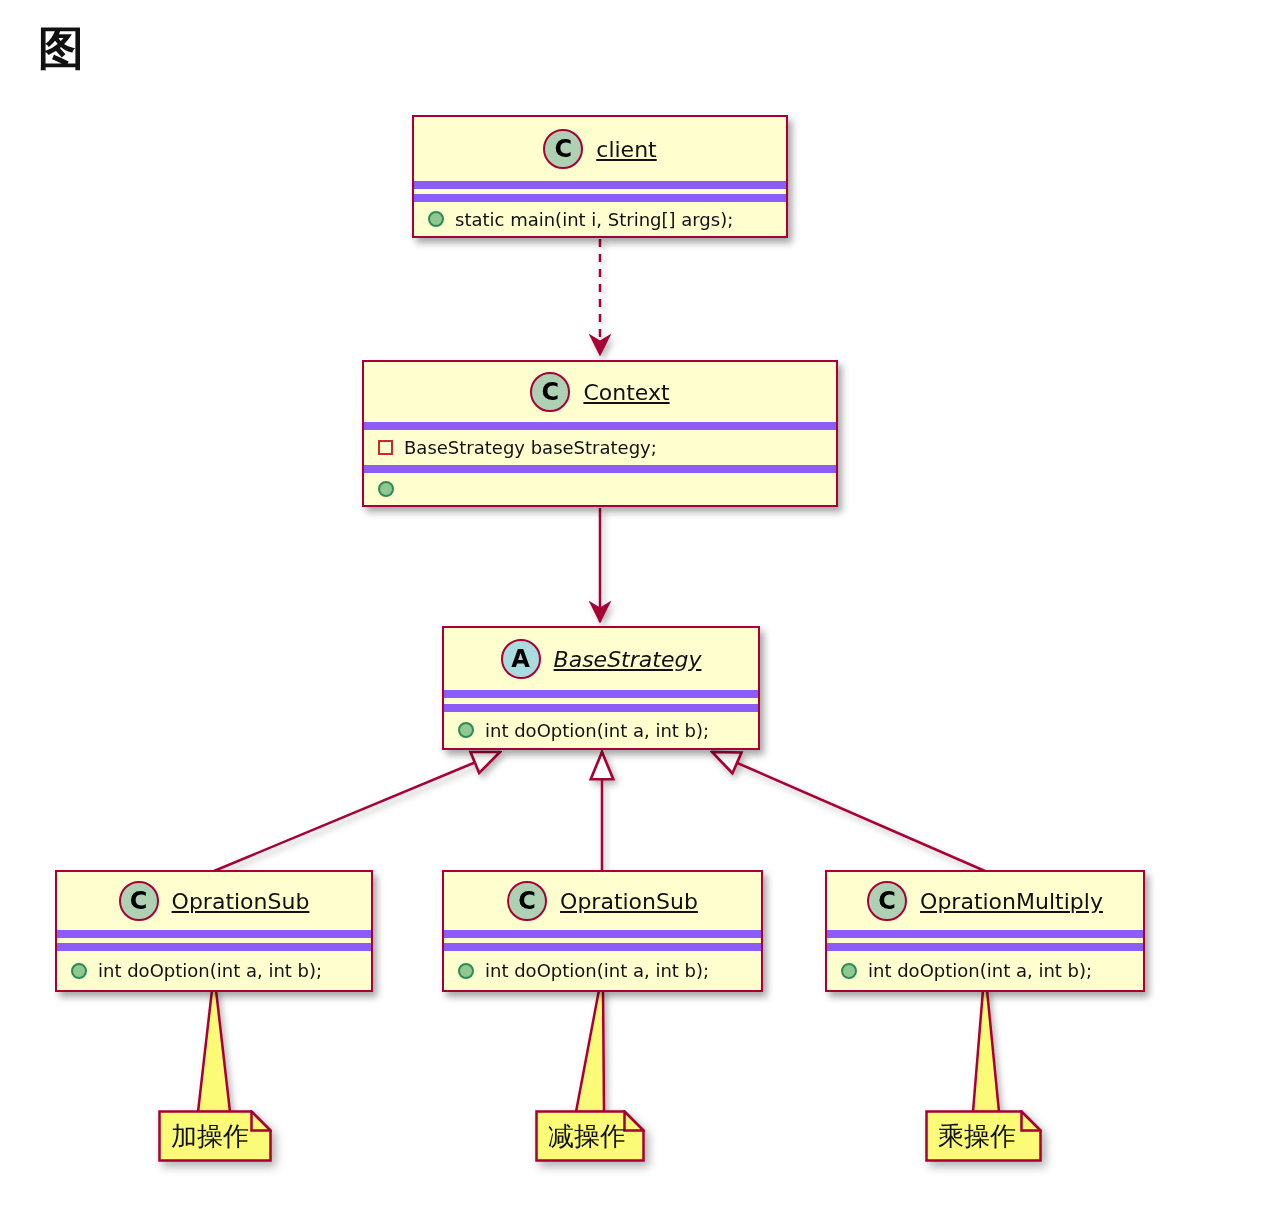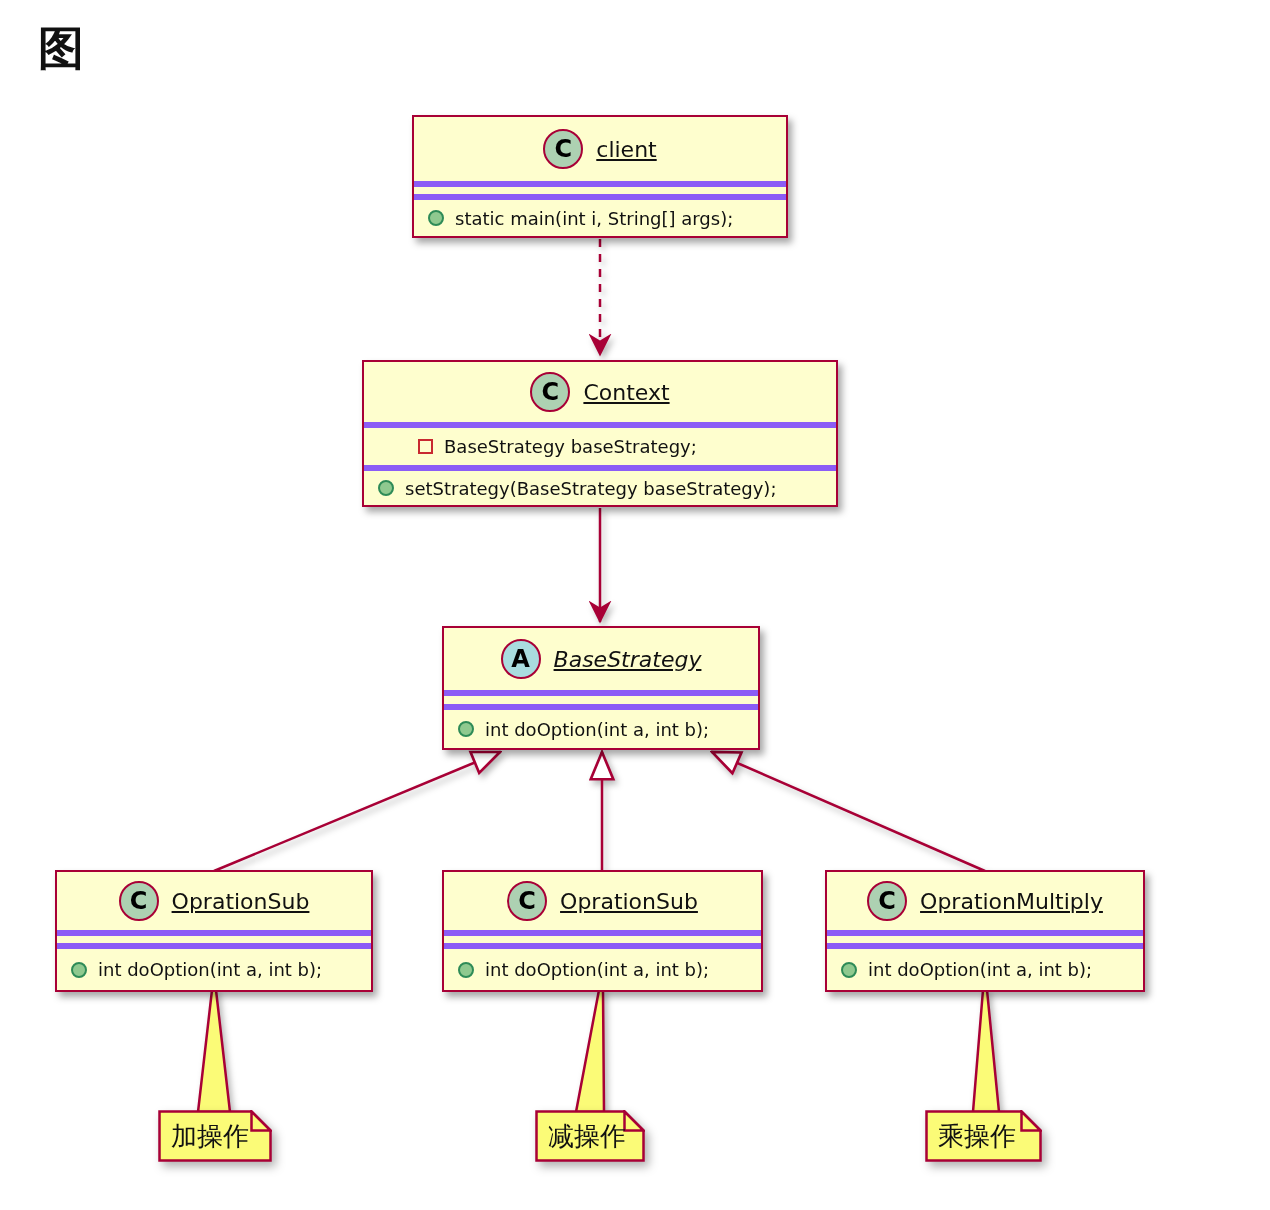--- a/index.html
+++ b/index.html
@@ -25,21 +25,21 @@
 
   .class-box {
     position: absolute; z-index: 2;
     background: #FEFECE;
     border: 2.5px solid #A80036;
     box-shadow: 4px 5px 7px rgba(0,0,0,0.35);
     display: flex; flex-direction: column;
     box-sizing: border-box;
   }
   .compartment { box-sizing: border-box; }
-  .compartment + .compartment { border-top: 6px solid #8b5cf6; }
+  .compartment + .compartment { border-top: 8px solid #8b5cf6; }
   .header {
     display: flex; align-items: center; justify-content: center; gap: 13px;
   }
   .icon-circle {
     width: 36px; height: 36px; border-radius: 50%;
     border: 2px solid #A80036;
     display: flex; align-items: center; justify-content: center;
     font-weight: bold; font-size: 24px; color: #000;
     flex: 0 0 auto;
   }
@@ -116,30 +116,29 @@
     </div>
   </div>
 
   <div class="class-box" style="left:362px; top:360px; width:476px; height:147px;">
     <div class="compartment header" style="height:60px;">
       <span class="icon-circle icon-c">
           <span>C</span>
         </span>
       <span class="class-name">Context</span>
     </div>
-    <div class="compartment members" style="flex:0 0 43px;padding-left:40px;">
+    <div class="compartment members" style="flex:0 0 43px;">
       <div class="member">
         <span class="square"></span>
         <span class="member-text">BaseStrategy baseStrategy;</span>
       </div>
     </div>
     <div class="compartment members">
       <div class="member">
         <span class="dot"></span>
-        <span class="member-text">setStrategy(BaseStrategy baseStrategy);</span>
       </div>
     </div>
   </div>
 
   <div class="class-box" style="left:442px; top:626px; width:318px; height:124px;">
     <div class="compartment header" style="height:62px;">
       <span class="icon-circle icon-a">
           <span>A</span>
         </span>
       <span class="class-name italic">BaseStrategy</span>

